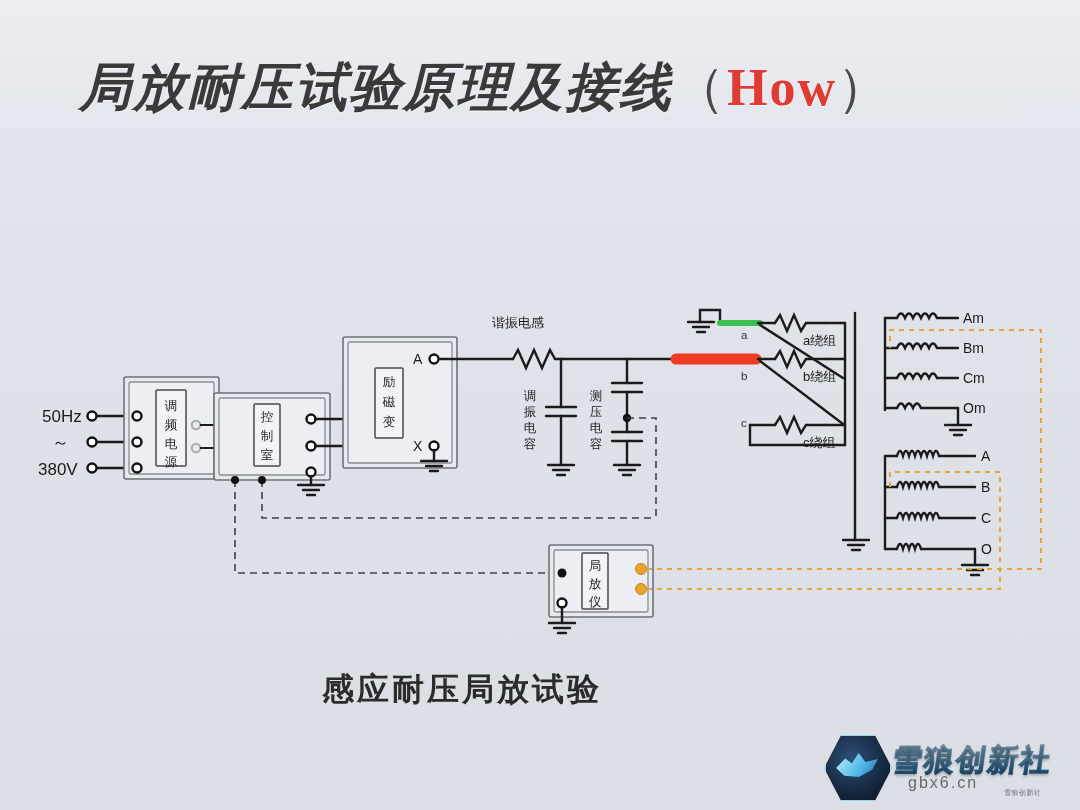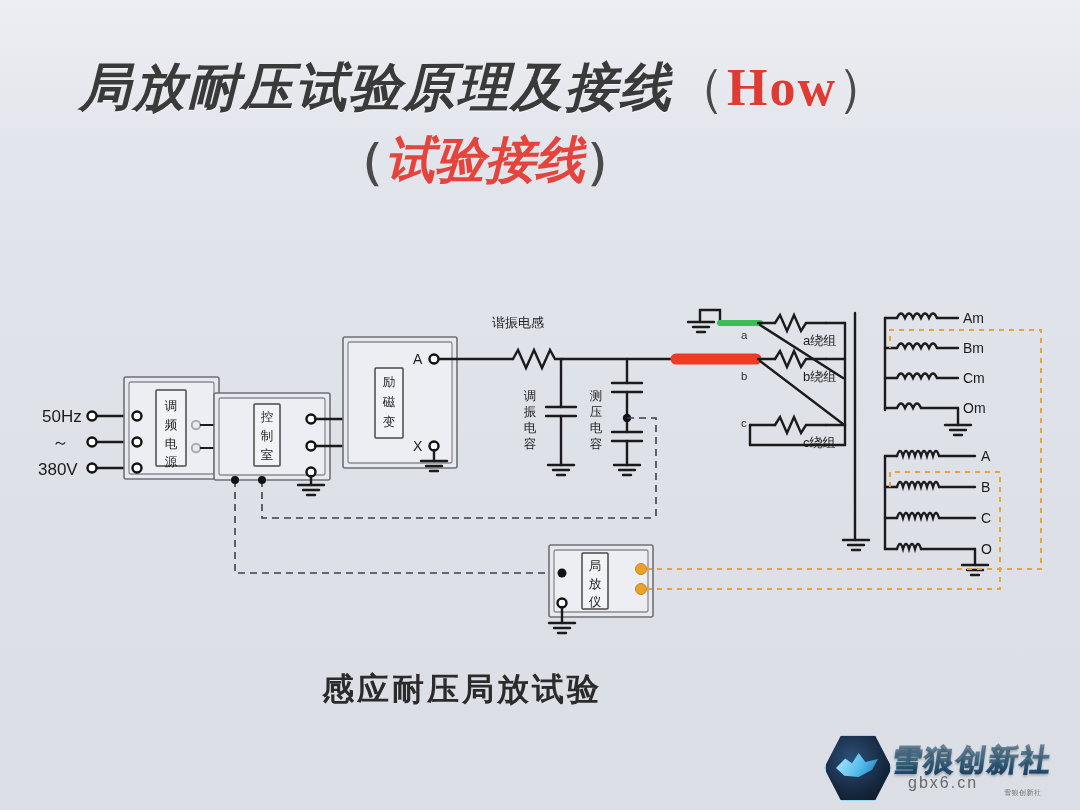--- a/index.html
+++ b/index.html
@@ -103,21 +103,20 @@
   .hv-green{stroke:#3bbf52;stroke-width:6;stroke-linecap:round;fill:none;}
   .supply-txt{font-size:17px;fill:#1b1b1b;}
 </style>
 </head>
 <body>
 
 <div id="stage">
 
   <div class="title-wrap">
     <div class="title-line1"><span>局放耐压试验原理及接线</span><span class="t-paren">（</span><span class="t-red">How</span><span class="t-paren">）</span></div>
-    <div class="title-line2"><span class="t-paren2">（</span><span class="t-red2">试验接线</span><span class="t-paren2">）</span></div>
   </div>
 
   <svg id="diagram" viewBox="0 0 1080 380">
 
     <text class="supply-txt" x="42" y="137">50Hz</text>
     <text class="supply-txt" x="52" y="163">～</text>
     <text class="supply-txt" x="38" y="190">380V</text>
 
     <line class="wire" x1="96" y1="131" x2="135" y2="131"></line>
     <line class="wire" x1="96" y1="157" x2="135" y2="157"></line>

